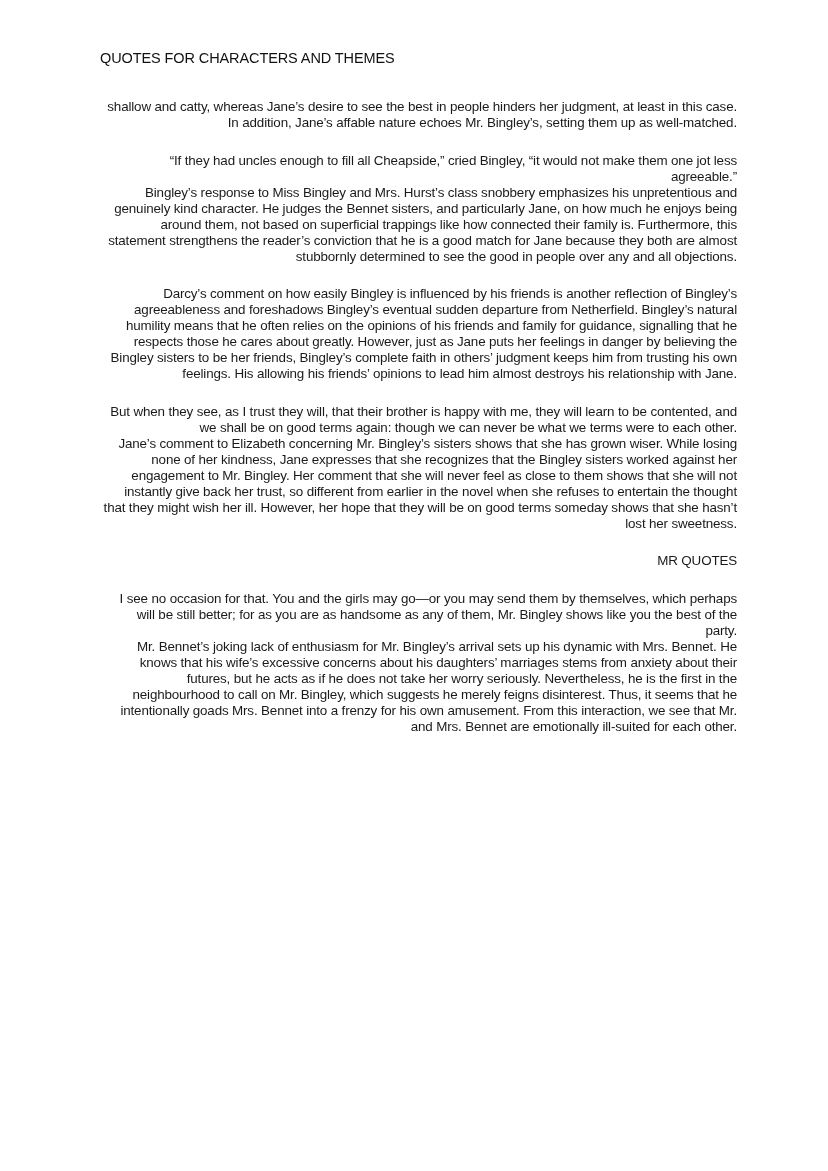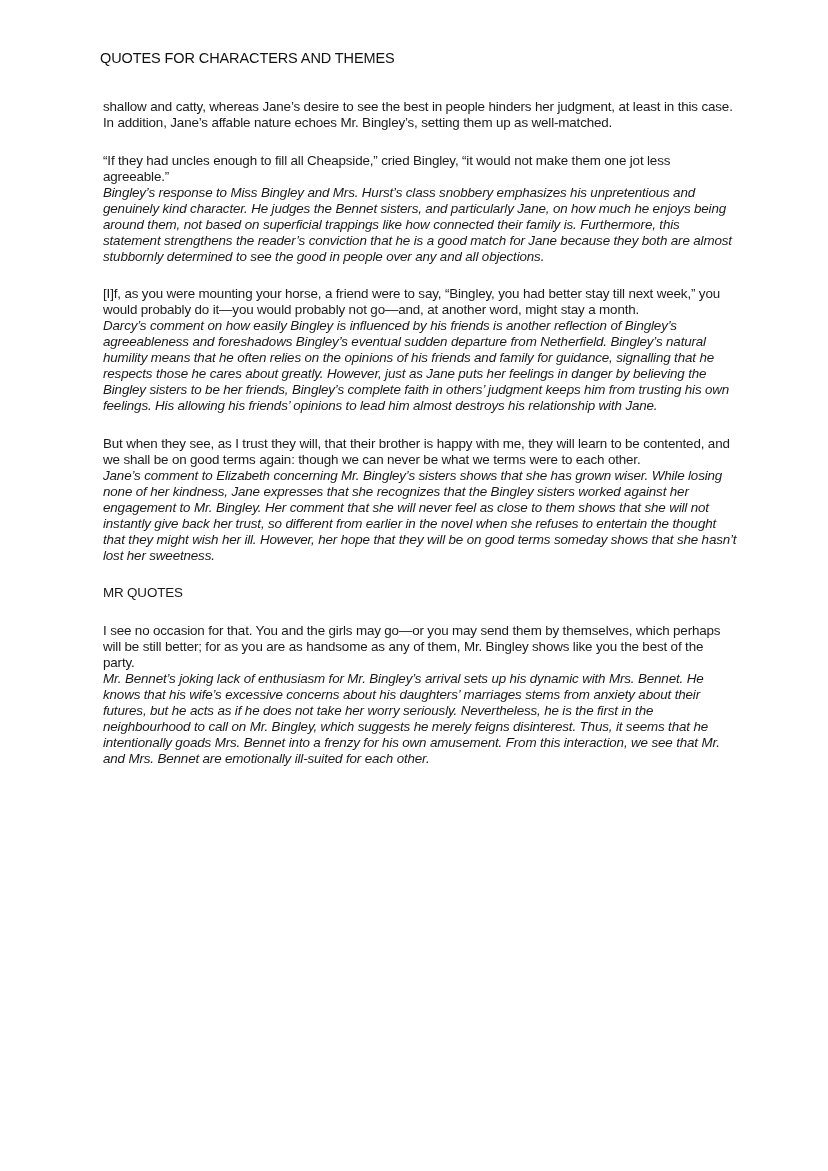--- a/index.html
+++ b/index.html
@@ -1,50 +1,50 @@
 <!DOCTYPE html>
 <html><head>
   <meta charset="utf-8">
   <style>
     html, body { margin: 0; padding: 0; background: #ffffff; }
     body { width: 828px; height: 1171px; position: relative; overflow: hidden; }
     .page {
       position: absolute; left: 0; top: 0; width: 828px; height: 1171px;
       background: #ffffff; color: #1a1a1a;
       font-family: "Liberation Sans", sans-serif;
+      text-align: right;
     }
     .header {
       position: absolute; left: 100px; top: 50px;
       font-size: 14.5px; letter-spacing: -0.1px; color: #111;
     }
     .content {
       position: absolute; left: 103px; top: 99px; width: 634px;
       font-size: 13.4px; line-height: 16px; letter-spacing: -0.15px;
     }
     .para { margin: 0 0 21.6px 0; }
     .quote { font-weight: normal; display: block; }
-    .analysis { display: block; font-style: italic; }
+    .analysis { display: block; }
     .section-heading { margin: 0 0 21.6px 0; font-size: 13.4px; }
   </style>
 </head>
 <body>
 
 <div class="page">
   <div class="header">QUOTES FOR CHARACTERS AND THEMES</div>
 
   <div class="content">
     <p class="para">shallow and catty, whereas Jane’s desire to see the best in people hinders her judgment, at least in this case. In addition, Jane’s affable nature echoes Mr. Bingley’s, setting them up as well-matched.</p>
 
     <div class="para">
       <span class="quote">“If they had uncles enough to fill all Cheapside,” cried Bingley, “it would not make them one jot less agreeable.”</span>
       <span class="analysis">Bingley’s response to Miss Bingley and Mrs. Hurst’s class snobbery emphasizes his unpretentious and genuinely kind character. He judges the Bennet sisters, and particularly Jane, on how much he enjoys being around them, not based on superficial trappings like how connected their family is. Furthermore, this statement strengthens the reader’s conviction that he is a good match for Jane because they both are almost stubbornly determined to see the good in people over any and all objections.</span>
     </div>
 
     <div class="para">
-      <span class="quote">[I]f, as you were mounting your horse, a friend were to say, “Bingley, you had better stay till next week,” you would probably do it—you would probably not go—and, at another word, might stay a month.</span>
       <span class="analysis">Darcy’s comment on how easily Bingley is influenced by his friends is another reflection of Bingley’s agreeableness and foreshadows Bingley’s eventual sudden departure from Netherfield. Bingley’s natural humility means that he often relies on the opinions of his friends and family for guidance, signalling that he respects those he cares about greatly. However, just as Jane puts her feelings in danger by believing the Bingley sisters to be her friends, Bingley’s complete faith in others’ judgment keeps him from trusting his own feelings. His allowing his friends’ opinions to lead him almost destroys his relationship with Jane.</span>
     </div>
 
     <div class="para">
       <span class="quote">But when they see, as I trust they will, that their brother is happy with me, they will learn to be contented, and we shall be on good terms again: though we can never be what we terms were to each other.</span>
       <span class="analysis">Jane’s comment to Elizabeth concerning Mr. Bingley’s sisters shows that she has grown wiser. While losing none of her kindness, Jane expresses that she recognizes that the Bingley sisters worked against her engagement to Mr. Bingley. Her comment that she will never feel as close to them shows that she will not instantly give back her trust, so different from earlier in the novel when she refuses to entertain the thought that they might wish her ill. However, her hope that they will be on good terms someday shows that she hasn’t lost her sweetness.</span>
     </div>
 
     <p class="section-heading">MR QUOTES</p>
 

